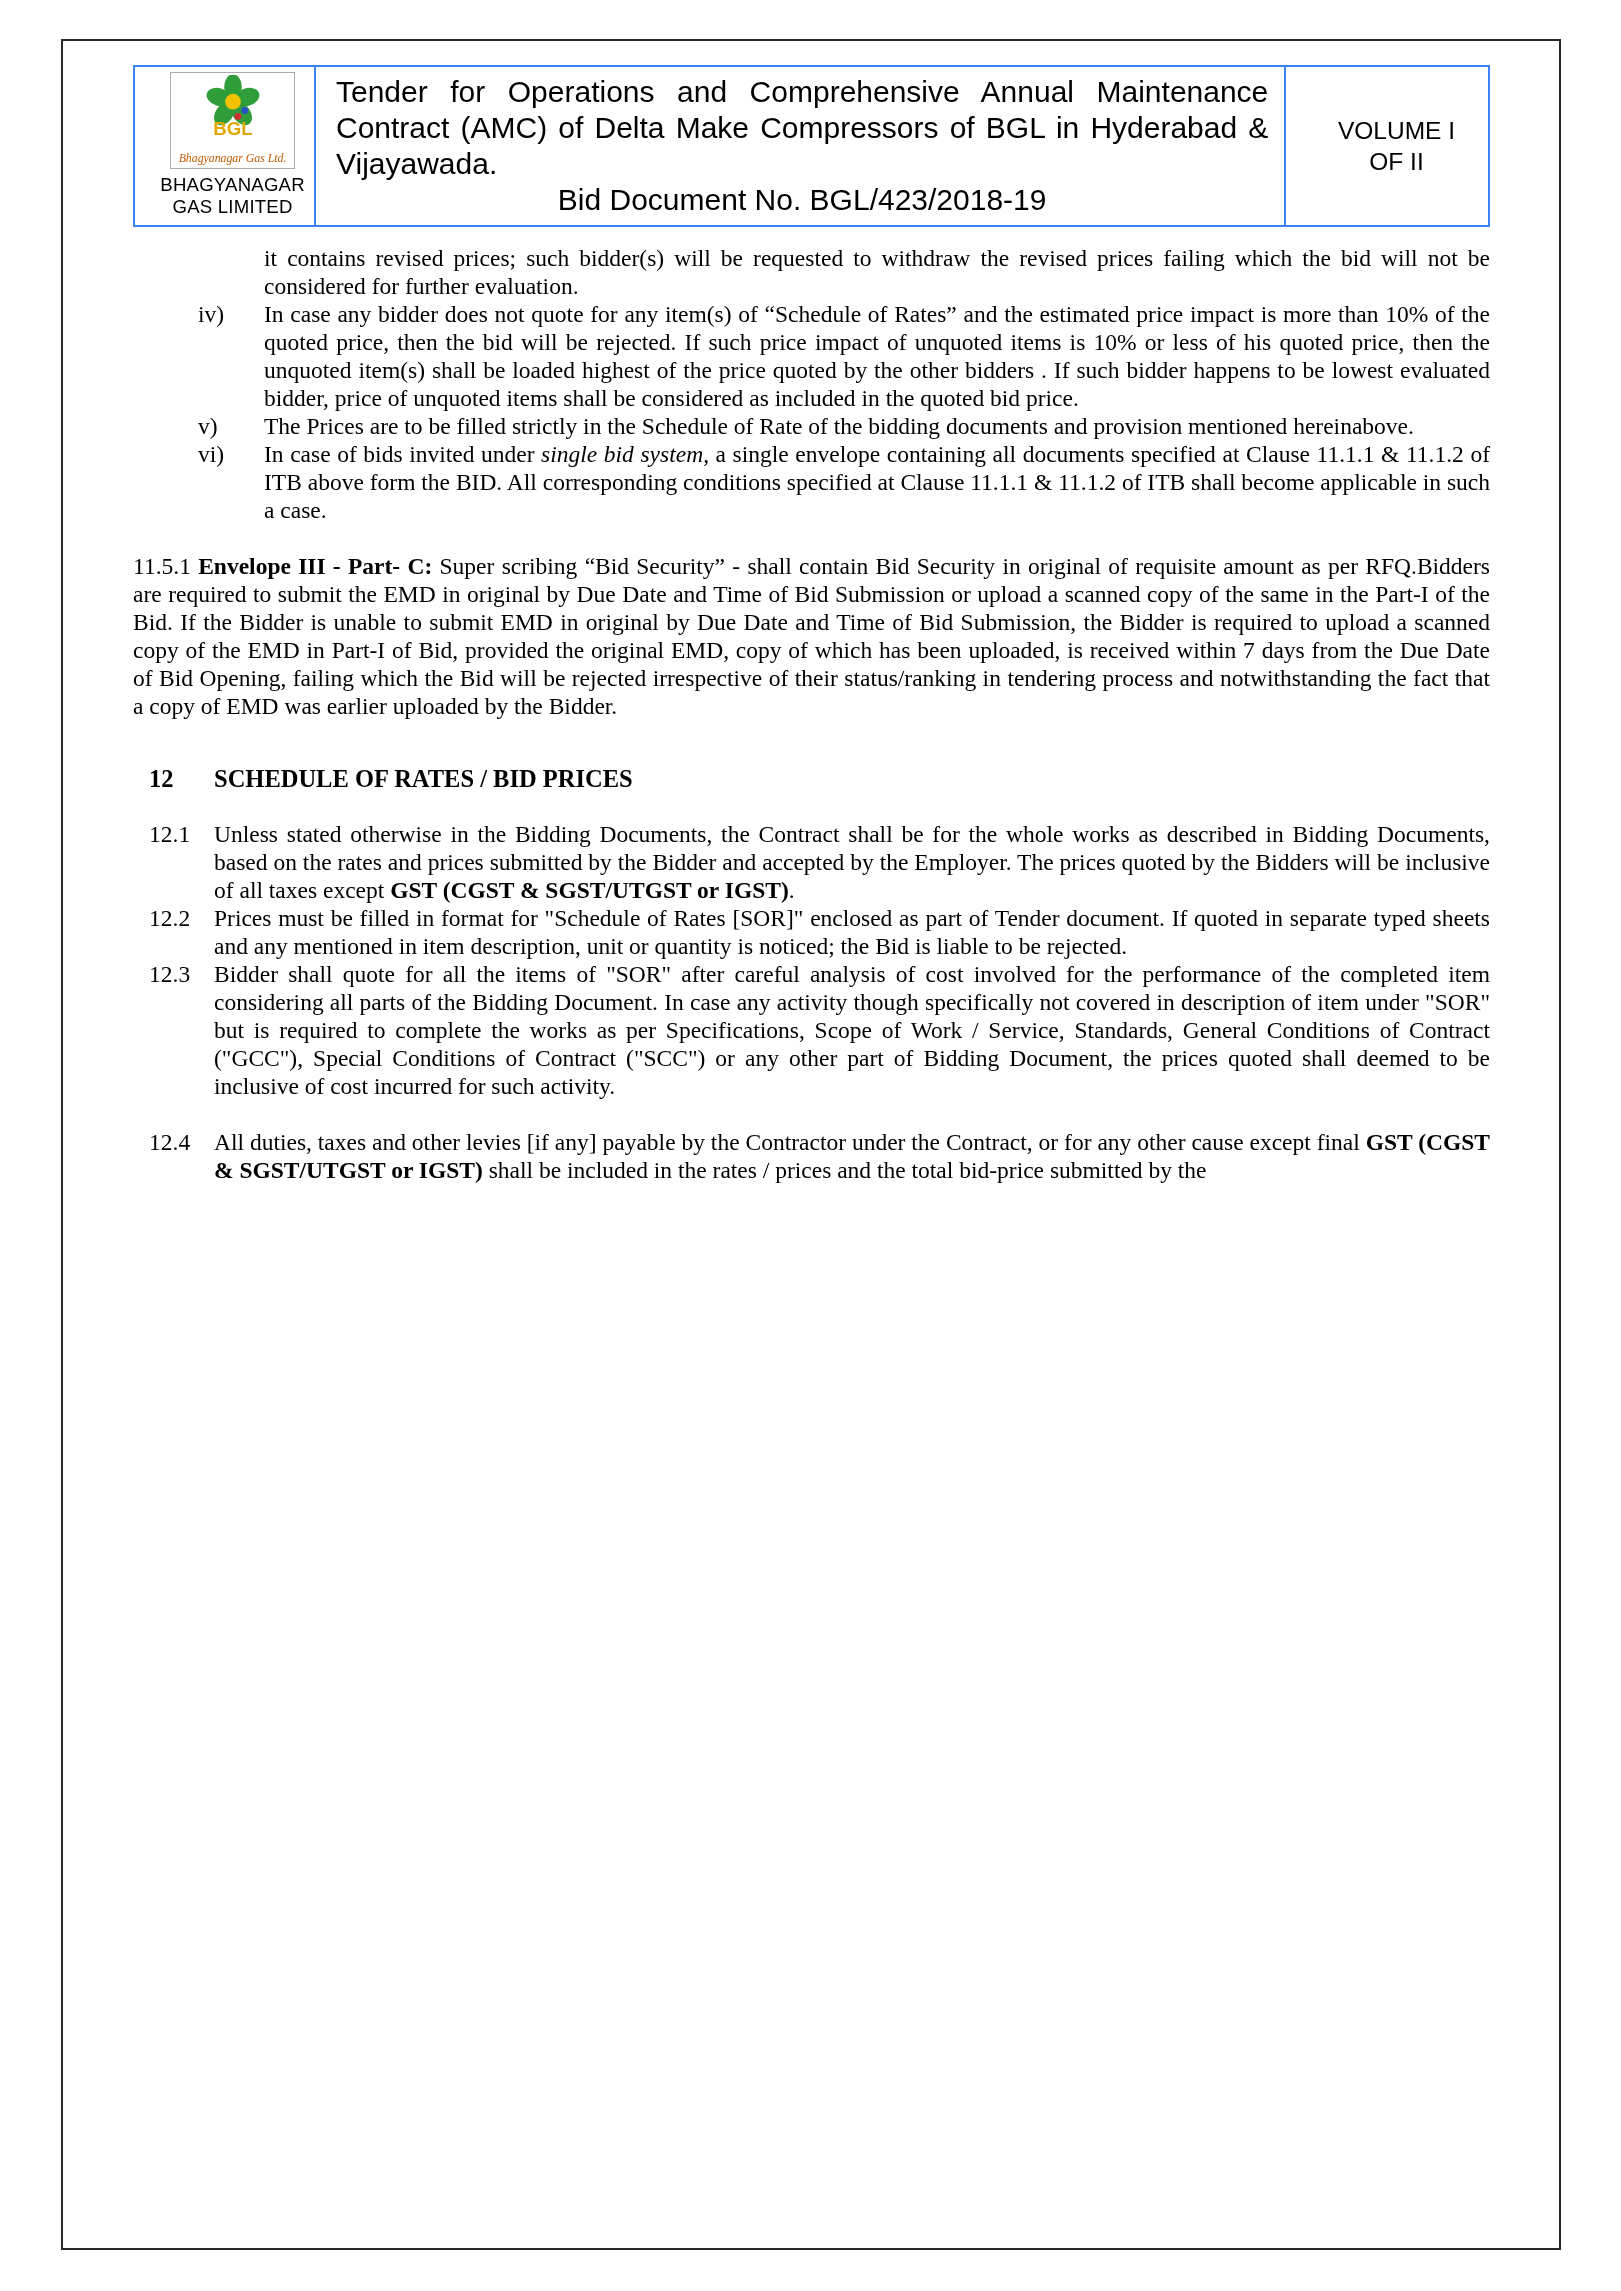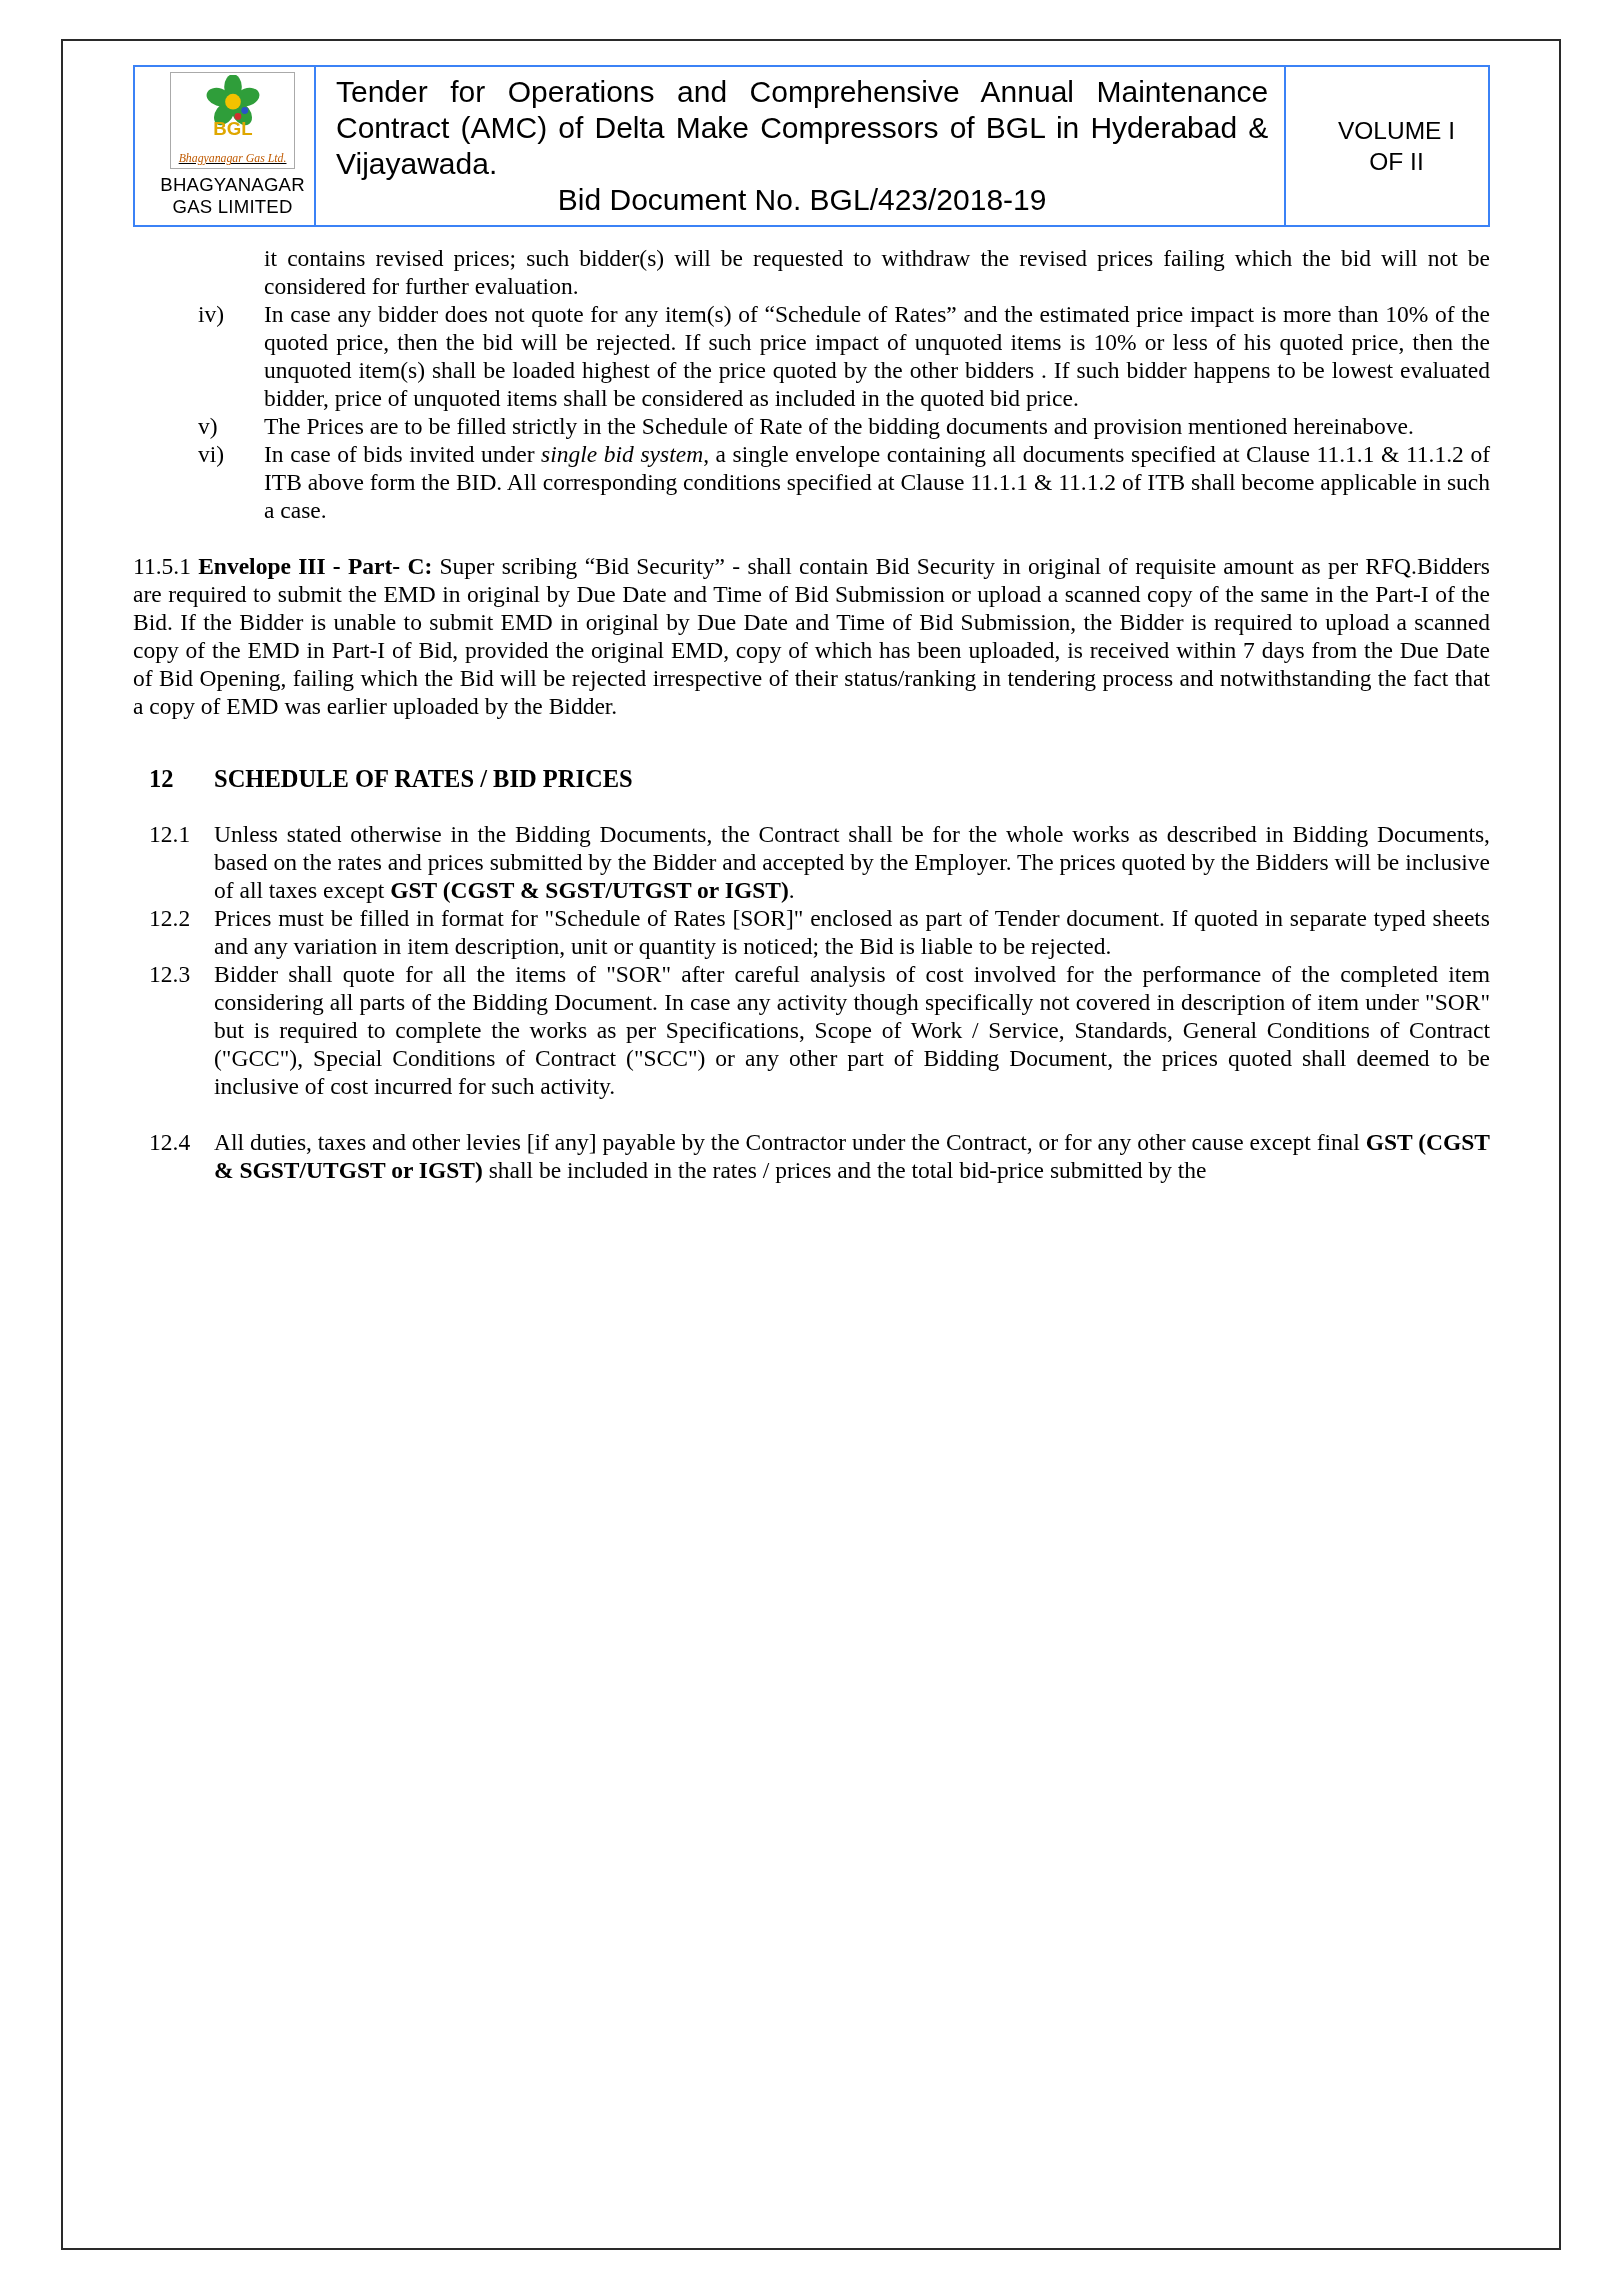--- a/index.html
+++ b/index.html
@@ -16,21 +16,21 @@
   .header-table {
     width: 100%; border-collapse: collapse;
     font-family: "Liberation Sans", sans-serif;
   }
   .header-table td { border: 2px solid #3b82f6; vertical-align: middle; padding-left: 20px; }
   .cell-logo { width: 181px; text-align: center; padding: 5.9px 3.9px; }
   .cell-title { padding: 5.9px 15.7px; }
   .cell-volume { width: 204px; text-align: center; font-size: 24.5px; line-height: 31px; }
   .doc-title { font-size: 30px; line-height: 36px; text-align: justify; }
   .doc-bidno { font-size: 30px; line-height: 36px; text-align: center; }
-  .logo-wrap { display: inline-block; border: 1px solid #aaa; padding: 2px 7.8px 2.9px 7.8px; background: #fff; text-decoration: underline; }
+  .logo-wrap { display: inline-block; border: 1px solid #aaa; padding: 2px 7.8px 2.9px 7.8px; background: #fff; }
   .logo-sub { font-size: 11.8px; line-height: 12.7px; font-style: italic; font-family: "Liberation Serif", serif; }
   .company { font-size: 18.6px; line-height: 22.5px; margin-top: 4.9px; letter-spacing: 0.2px; }
   
   .bodytext { margin-top: 17.6px; font-size: 23.5px; line-height: 28px; text-align: justify; }
   .li { position: relative; padding-left: 131px; }
   .li .marker { position: absolute; left: 65px; top: 0; }
   .clause { position: relative; padding-left: 65px; margin-left: 16px; }
   .clause .marker { position: absolute; left: 0; top: 0; }
   .flowpara { margin-top: 27.4px; }
   .sec-heading { margin-top: 45px; font-weight: bold; font-size: 24.5px; }
@@ -111,21 +111,21 @@
         <span class="h-text">SCHEDULE OF RATES / BID PRICES</span>
       </div>
 
       <div class="clause first-after-heading">
         <span class="marker">12.1</span>
         <span><span>Unless stated otherwise in the Bidding Documents, the Contract shall be for the whole works as described in Bidding Documents, based on the rates and prices submitted by the Bidder and accepted by the Employer. The prices quoted by the Bidders will be inclusive of all taxes except </span><span style="font-weight: bold;">GST (CGST &amp; SGST/UTGST or IGST)</span><span>.</span></span>
       </div>
 
       <div class="clause">
         <span class="marker">12.2</span>
-        <span><span>Prices must be filled in format for "Schedule of Rates [SOR]" enclosed as part of Tender document. If quoted in separate typed sheets and any variation in item description, unit or quantity is noticed; the Bid is liable to be rejected.</span></span>
+        <span><span>Prices must be filled in format for "Schedule of Rates [SOR]" enclosed as part of Tender document. If quoted in separate typed sheets and any mentioned in item description, unit or quantity is noticed; the Bid is liable to be rejected.</span></span>
       </div>
 
       <div class="clause">
         <span class="marker">12.3</span>
         <span><span>Bidder shall quote for all the items of "SOR" after careful analysis of cost involved for the performance of the completed item considering all parts of the Bidding Document. In case any activity though specifically not covered in description of item under "SOR" but is required to complete the works as per Specifications, Scope of Work / Service, Standards, General Conditions of Contract ("GCC"), Special Conditions of Contract ("SCC") or any other part of Bidding Document, the prices quoted shall deemed to be inclusive of cost incurred for such activity.</span></span>
       </div>
 
       <div class="clause gap-before">
         <span class="marker">12.4</span>
         <span><span>All duties, taxes and other levies [if any] payable by the Contractor under the Contract, or for any other cause except final </span><span style="font-weight: bold;">GST (CGST &amp; SGST/UTGST or IGST)</span><span> shall be included in the rates / prices and the total bid-price submitted by the</span></span>

